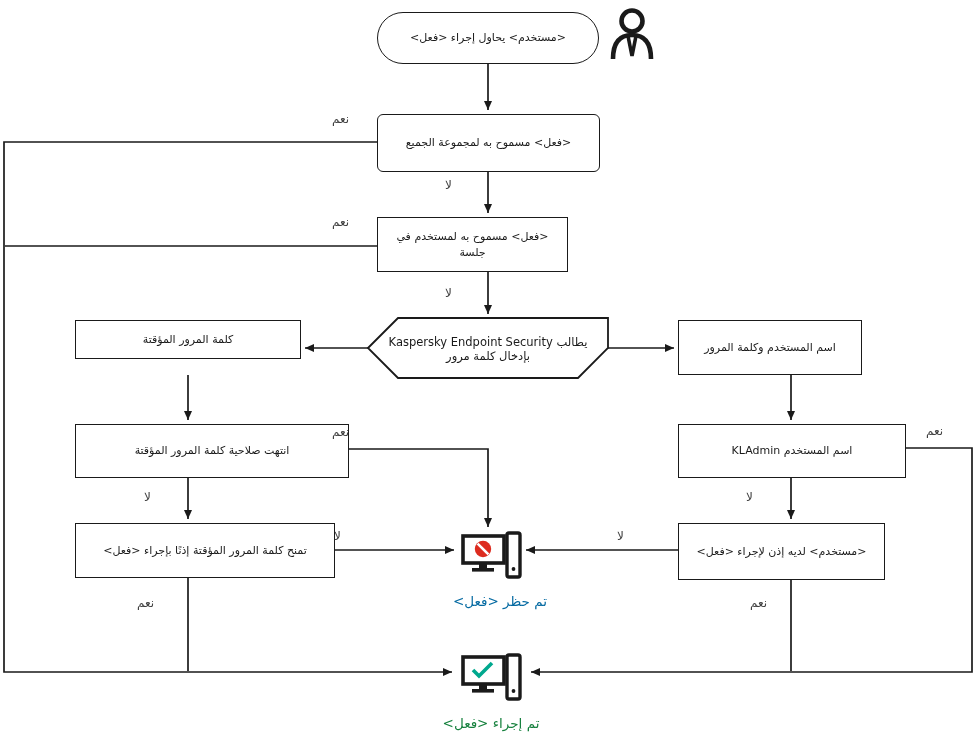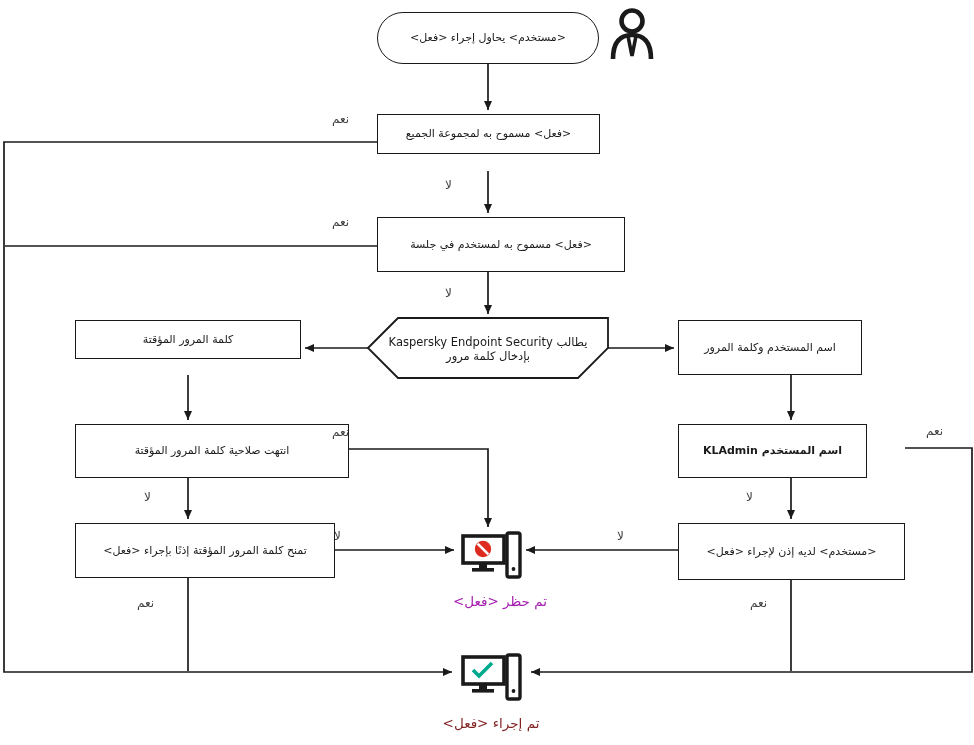--- a/index.html
+++ b/index.html
@@ -15,22 +15,22 @@
   .hex-label{
     position:absolute;display:flex;align-items:center;justify-content:center;
     font-size:11.5px;text-align:center;box-sizing:border-box;
   }
   .edge-label{
     position:absolute;font-size:12px;color:#404040;white-space:nowrap;
   }
   .status-label{
     position:absolute;font-size:13.5px;text-align:center;white-space:nowrap;
   }
-  .status-blocked{color:#a21caf;}
-  .status-performed{color:#7f1d1d;}
+  .status-blocked{color:#0369a1;}
+  .status-performed{color:#15803d;}
 </style>
 </head>
 <body>
 
 <div id="canvas">
 
   <svg class="layer" width="974" height="745" viewBox="0 0 974 745">
     <defs>
       <marker id="arr" markerUnits="userSpaceOnUse" markerWidth="10" markerHeight="8" refX="9" refY="4" orient="auto">
         <path d="M0,0 L9,4 L0,8 Z" fill="#1a1a1a"></path>
@@ -82,53 +82,53 @@
       <rect x="472" y="689" width="22" height="3.6" fill="#1a1a1a"></rect>
       <rect x="507" y="655" width="13" height="44" rx="2" fill="#fff" stroke="#1a1a1a" stroke-width="3.4"></rect>
       <circle cx="513.5" cy="691" r="1.9" fill="#1a1a1a"></circle>
     </g>
   </svg>
 
   <div class="node oval" dir="rtl" style="left:377px;top:12px;width:222px;height:52px;">
       <span>&lt;مستخدم&gt; يحاول إجراء &lt;فعل&gt;</span>
     </div>
 
-  <div class="node" dir="rtl" style="left:377px;top:114px;width:223px;height:40px;">
+  <div class="node" dir="rtl" style="left:377px;top:114px;width:223px;height:58px;border-radius:6px;">
       <span>&lt;فعل&gt; مسموح به لمجموعة الجميع</span>
     </div>
 
-  <div class="node" dir="rtl" style="left:377px;top:217px;width:248px;height:55px;">
+  <div class="node" dir="rtl" style="left:377px;top:217px;width:191px;height:55px;">
       <span>&lt;فعل&gt; مسموح به لمستخدم في جلسة</span>
     </div>
 
   <div class="hex-label" dir="rtl" style="left:376px;top:320px;width:224px;height:58px;">
       <span>يطالب Kaspersky Endpoint Security بإدخال كلمة مرور</span>
     </div>
 
   <div class="node" dir="rtl" style="left:75px;top:320px;width:226px;height:39px;">
       <span>كلمة المرور المؤقتة</span>
     </div>
 
   <div class="node" dir="rtl" style="left:678px;top:320px;width:184px;height:55px;">
       <span>اسم المستخدم وكلمة المرور</span>
     </div>
 
   <div class="node" dir="rtl" style="left:75px;top:424px;width:274px;height:54px;">
       <span>انتهت صلاحية كلمة المرور المؤقتة</span>
     </div>
 
-  <div class="node" dir="rtl" style="left:678px;top:424px;width:189px;height:54px;font-weight:bold;">
+  <div class="node" dir="rtl" style="left:678px;top:424px;width:228px;height:54px;">
       <span>اسم المستخدم KLAdmin</span>
     </div>
 
   <div class="node" dir="rtl" style="left:75px;top:523px;width:260px;height:55px;">
       <span>تمنح كلمة المرور المؤقتة إذنًا بإجراء &lt;فعل&gt;</span>
     </div>
 
-  <div class="node" dir="rtl" style="left:678px;top:523px;width:227px;height:57px;">
+  <div class="node" dir="rtl" style="left:678px;top:523px;width:207px;height:57px;">
       <span>&lt;مستخدم&gt; لديه إذن لإجراء &lt;فعل&gt;</span>
     </div>
 
   <span class="edge-label" dir="rtl" style="left:332px;top:112px;">نعم</span>
   <span class="edge-label" dir="rtl" style="left:445px;top:178px;">لا</span>
   <span class="edge-label" dir="rtl" style="left:332px;top:215px;">نعم</span>
   <span class="edge-label" dir="rtl" style="left:445px;top:286px;">لا</span>
   <span class="edge-label" dir="rtl" style="left:332px;top:425px;">نعم</span>
   <span class="edge-label" dir="rtl" style="left:144px;top:490px;">لا</span>
   <span class="edge-label" dir="rtl" style="left:926px;top:424px;">نعم</span>

